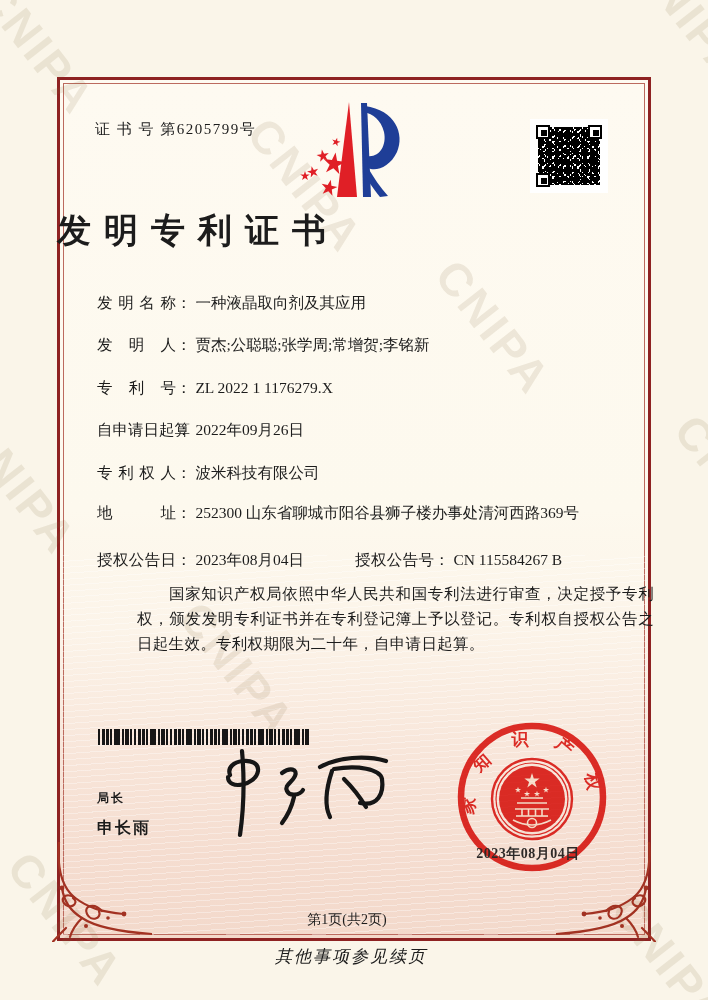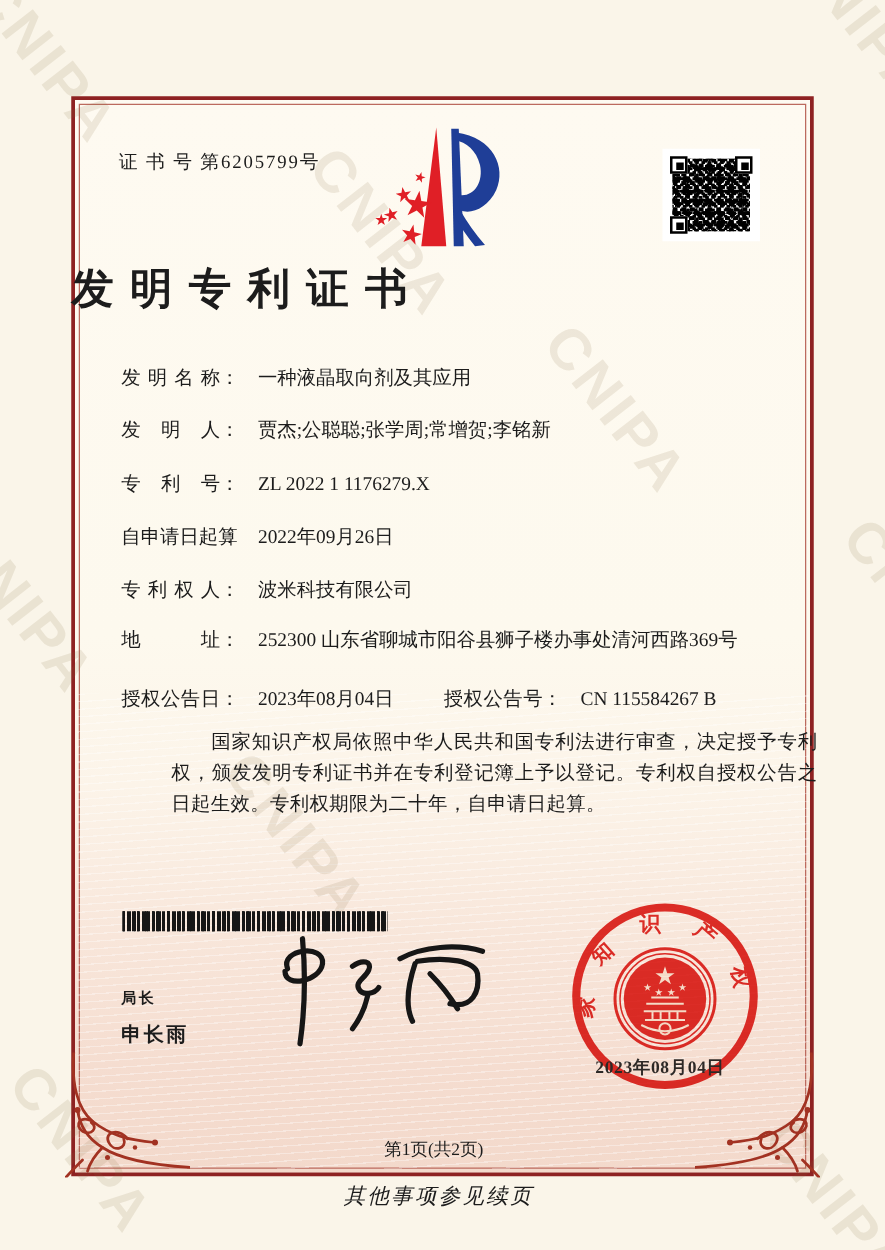--- a/index.html
+++ b/index.html
@@ -32,21 +32,21 @@
   .qf::after{content:'';position:absolute;left:2.5px;top:2.5px;width:6px;height:6px;background:#000;}
   .qf.tl{left:6px;top:6px}.qf.tr{right:6px;top:6px}.qf.bl{left:6px;bottom:6px}
 
   .title{position:absolute;left:57px;top:208px;width:588px;margin:0;text-align:left;
     font-size:34px;font-weight:bold;letter-spacing:13px;padding-left:0;box-sizing:border-box;}
 
   
   .frow{position:absolute;left:97px;font-size:15.5px;line-height:21px;white-space:nowrap;}
   .flabel{display:inline-block;width:79px;text-align:justify;text-align-last:justify;text-justify:inter-character;vertical-align:top;}
   .fcolon{display:inline-block;vertical-align:top;}
-  .fvalue{display:inline-block;margin-left:11px;vertical-align:top;}
+  .fvalue{display:inline-block;margin-left:0;vertical-align:top;}
   .fvalue.wrap{white-space:normal;width:432px;}
   .fcol2{position:absolute;left:258px;top:0;white-space:nowrap;}
 
   
   .legal{position:absolute;left:97px;top:581px;width:517px;font-size:15.5px;line-height:25px;
     letter-spacing:.3px;text-align:justify;margin-left:40px;}
   .legal p{margin:0 0 9px 0;text-indent:32px;}
 
   
   .barcode{position:absolute;left:98px;top:729px;width:212px;height:16px;

